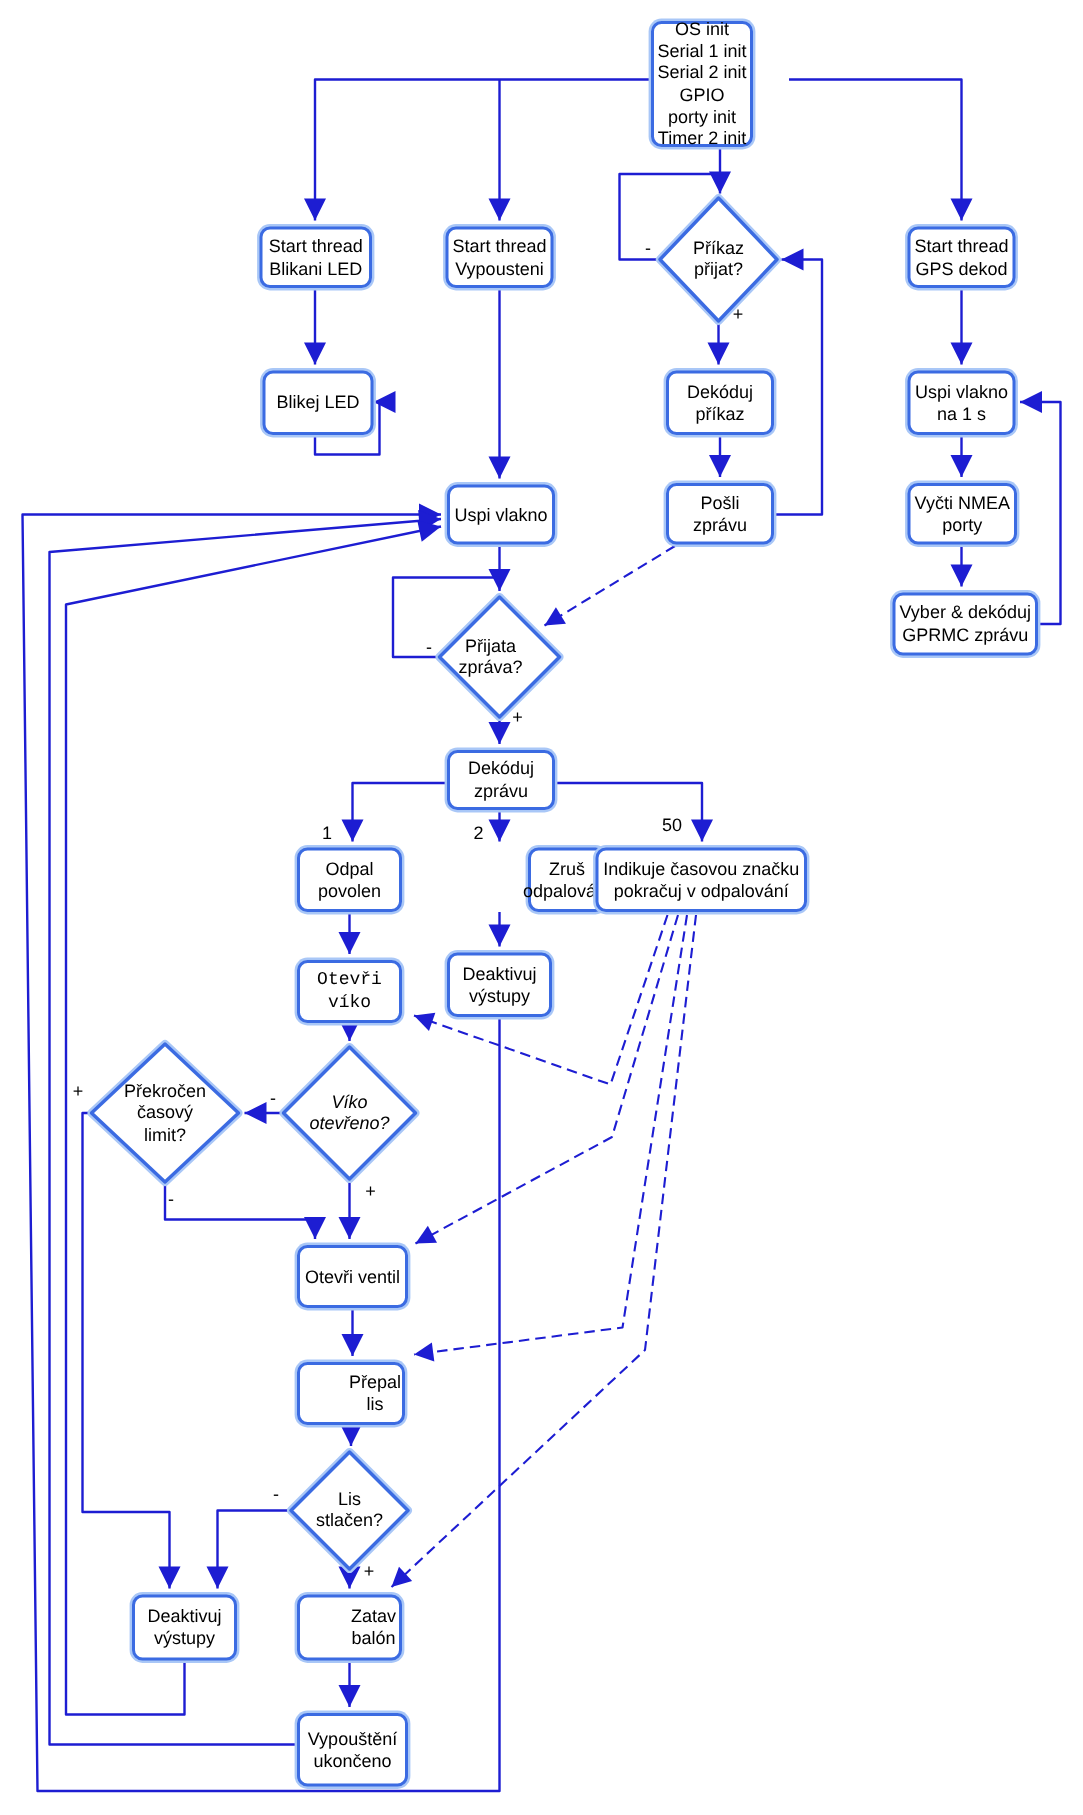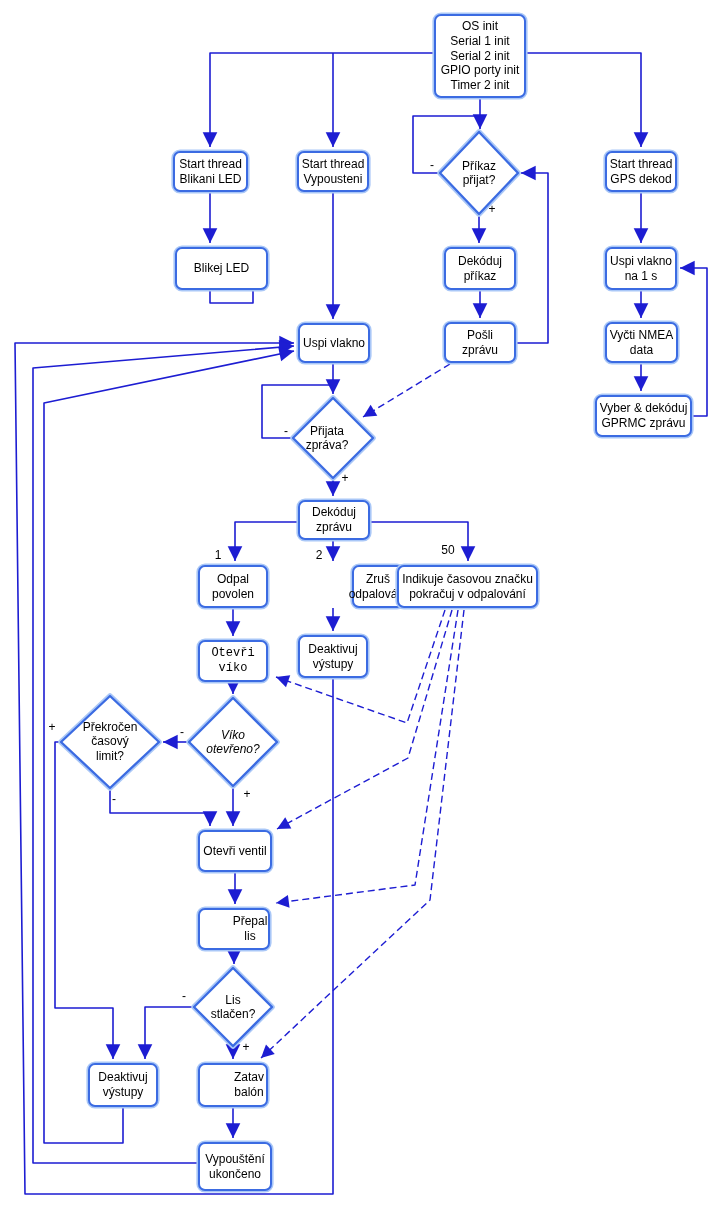--- a/index.html
+++ b/index.html
@@ -103,60 +103,60 @@
         <polygon points="110,696 159,742 110,788 61,742" stroke="#a9c7f7" stroke-width="5.5"></polygon>
         <polygon points="110,696 159,742 110,788 61,742" stroke="#3b6be2" stroke-width="2.3"></polygon>
       </g>
       <g>
         <polygon points="233,968 272,1007 233,1046 194,1007" stroke="#a9c7f7" stroke-width="5.5"></polygon>
         <polygon points="233,968 272,1007 233,1046 194,1007" stroke="#3b6be2" stroke-width="2.3"></polygon>
       </g>
     </g>
   </svg>
 
-  <div class="node" style="left:434px;top:14px;width:92px;height:84px;">
+  <div class="node" style="left:434px;top:14px;width:68px;height:84px;">
     <span class="node-label">OS init
 Serial 1 init
 Serial 2 init
 GPIO porty init
 Timer 2 init</span>
   </div>
   <div class="node" style="left:173px;top:151px;width:75px;height:41px;">
     <span class="node-label">Start thread
 Blikani LED</span>
   </div>
   <div class="node" style="left:297px;top:151px;width:72px;height:41px;">
     <span class="node-label">Start thread
 Vypousteni</span>
   </div>
   <div class="node" style="left:605px;top:151px;width:72px;height:41px;">
     <span class="node-label">Start thread
 GPS dekod</span>
   </div>
-  <div class="node" style="left:175px;top:247px;width:93px;height:43px;">
+  <div class="node" style="left:175px;top:247px;width:74px;height:43px;">
     <span class="node-label">Blikej LED</span>
   </div>
   <div class="node" style="left:444px;top:247px;width:72px;height:43px;">
     <span class="node-label">Dekóduj
 příkaz</span>
   </div>
   <div class="node" style="left:605px;top:247px;width:72px;height:43px;">
     <span class="node-label">Uspi vlakno
 na 1 s</span>
   </div>
   <div class="node" style="left:444px;top:322px;width:72px;height:41px;">
     <span class="node-label">Pošli
 zprávu</span>
   </div>
   <div class="node" style="left:298px;top:323px;width:72px;height:40px;">
     <span class="node-label">Uspi vlakno</span>
   </div>
   <div class="node" style="left:605px;top:322px;width:73px;height:41px;">
     <span class="node-label">Vyčti NMEA
-data</span>
+porty</span>
   </div>
   <div class="node" style="left:595px;top:395px;width:97px;height:42px;">
     <span class="node-label">Vyber &amp; dekóduj
 GPRMC zprávu</span>
   </div>
   <div class="node" style="left:298px;top:500px;width:72px;height:40px;">
     <span class="node-label">Dekóduj
 zprávu</span>
   </div>
   <div class="node" style="left:198px;top:565px;width:70px;height:43px;">

